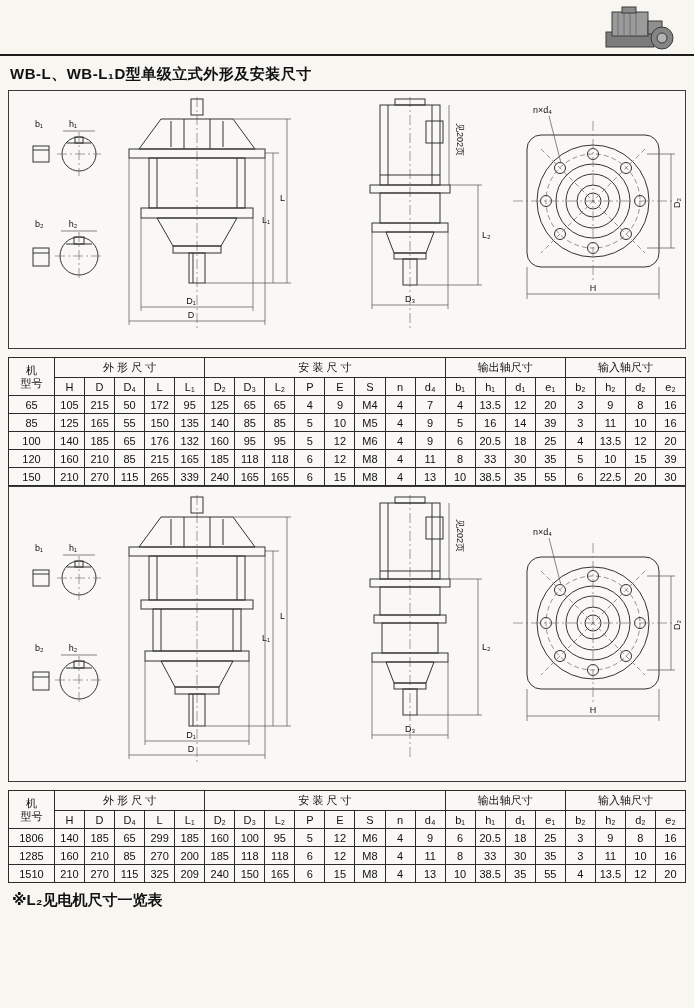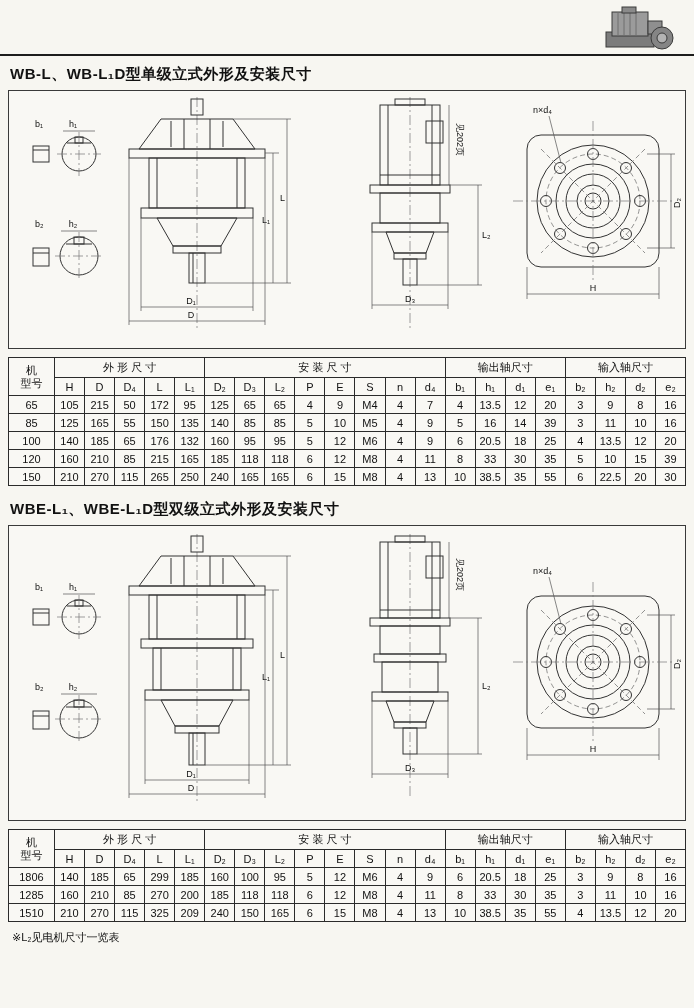--- a/index.html
+++ b/index.html
@@ -38,21 +38,21 @@
     width:678px; margin:8px 8px 0 8px;
     font-size:11px; background:#f9f8f4;
   }
   table.spec th, table.spec td {
     border:1px solid #2b2b2b; text-align:center; vertical-align:middle;
     padding:2px 0; height:18px; font-weight:400;
   }
   table.spec th.model { white-space:pre-line; line-height:1.15; }
   col.c-model { width:46px; }
 
-  .footnote { font-size:11px; margin:8px 0 0 12px; }
+  .footnote { font-size:15px; margin:8px 0 0 12px;font-weight:bold; }
 </style>
 </head>
 <body>
 
 <div class="page">
 
   <div class="topbar">
     <svg class="photo" width="78" height="46">
       <rect x="2" y="27" width="48" height="15" fill="#7c7c7c" stroke="#3a3a3a"></rect>
       <rect x="8" y="7" width="36" height="24" fill="#9b9b9b" stroke="#3a3a3a"></rect>
@@ -326,42 +326,41 @@
           <td>10</td>
           <td>15</td>
           <td>39</td>
         </tr>
         <tr>
           <td>150</td>
           <td>210</td>
           <td>270</td>
           <td>115</td>
           <td>265</td>
-          <td>250</td>
+          <td>339</td>
           <td>240</td>
           <td>165</td>
           <td>165</td>
           <td>6</td>
           <td>15</td>
           <td>M8</td>
           <td>4</td>
           <td>13</td>
           <td>10</td>
           <td>38.5</td>
           <td>35</td>
           <td>55</td>
           <td>6</td>
           <td>22.5</td>
           <td>20</td>
           <td>30</td>
         </tr>
       </tbody>
   </table>
 
-  <h1 class="section" style="margin-top:14px">WBE-L₁、WBE-L₁D型双级立式外形及安装尺寸</h1>
 
   <div class="drawbox draw">
     <svg width="676" height="290" viewBox="0 0 676 290">
 
       <g transform="translate(24,56)">
         <text x="2" y="8">b₁</text>
         <text x="40" y="8" text-anchor="middle">h₁</text>
         <line class="dim" x1="30" y1="12" x2="62" y2="12"></line>
         <rect x="0" y="27" width="16" height="16"></rect>
         <line x1="0" y1="31" x2="16" y2="31"></line>

